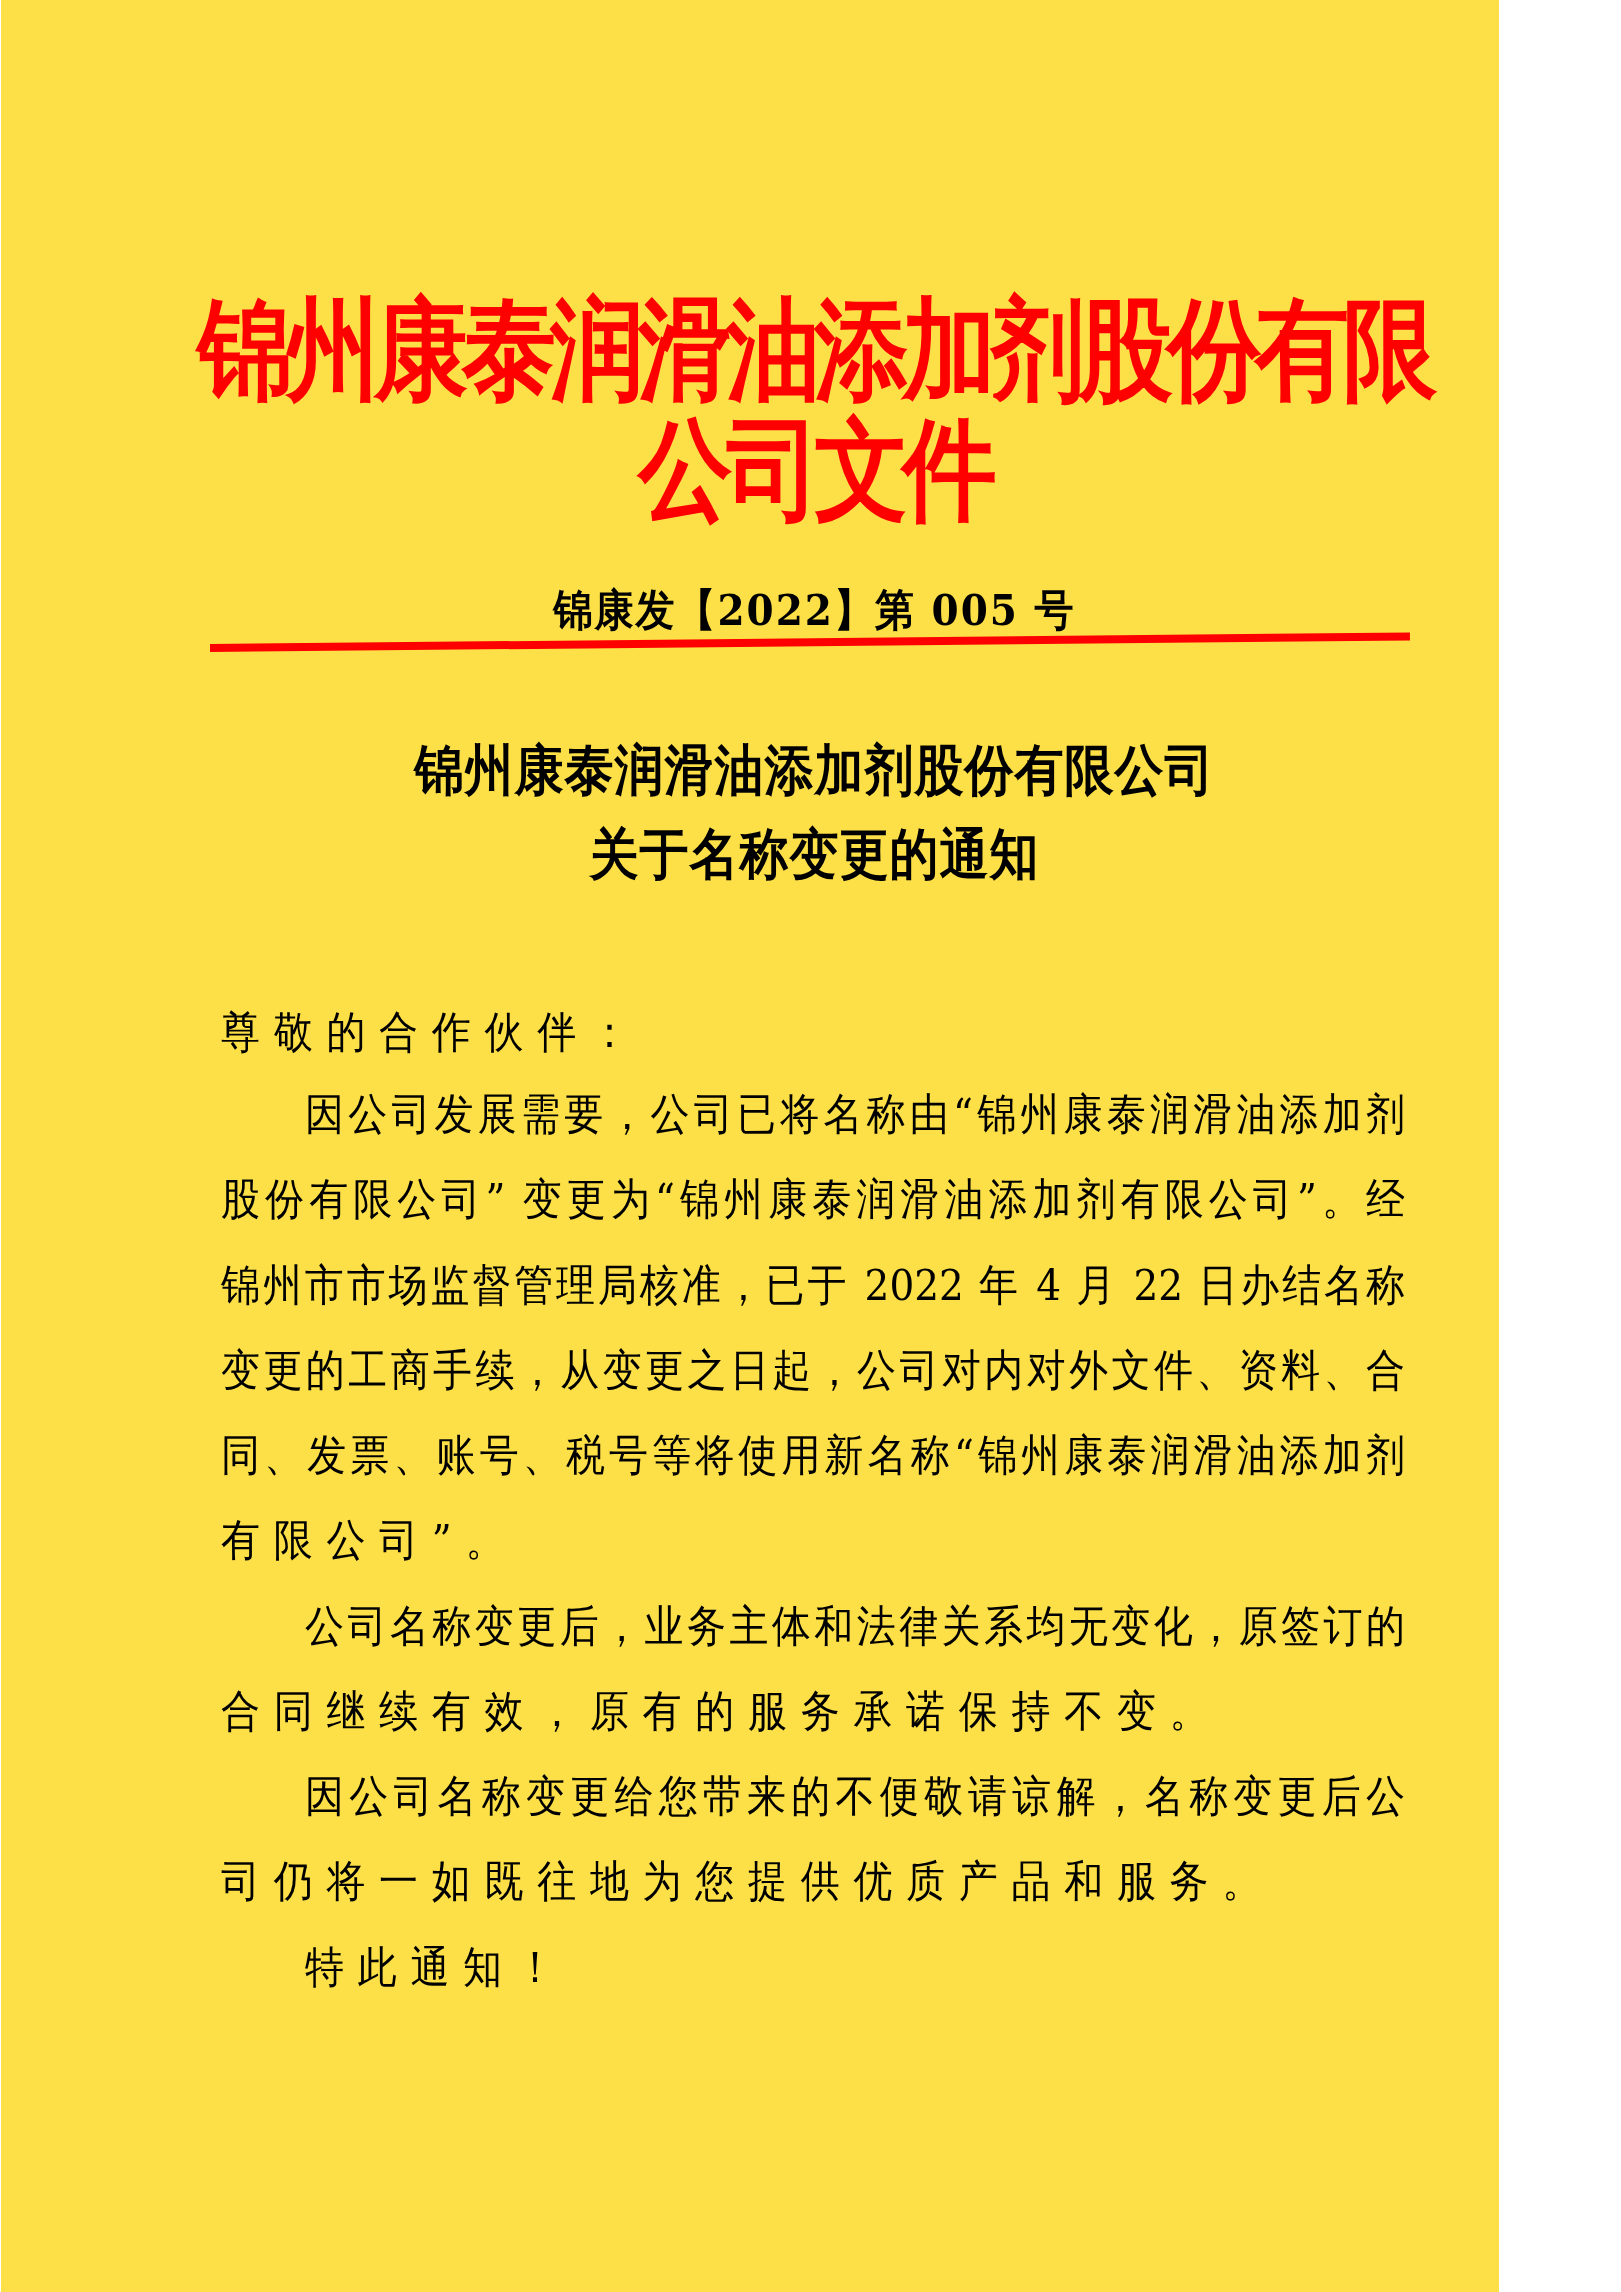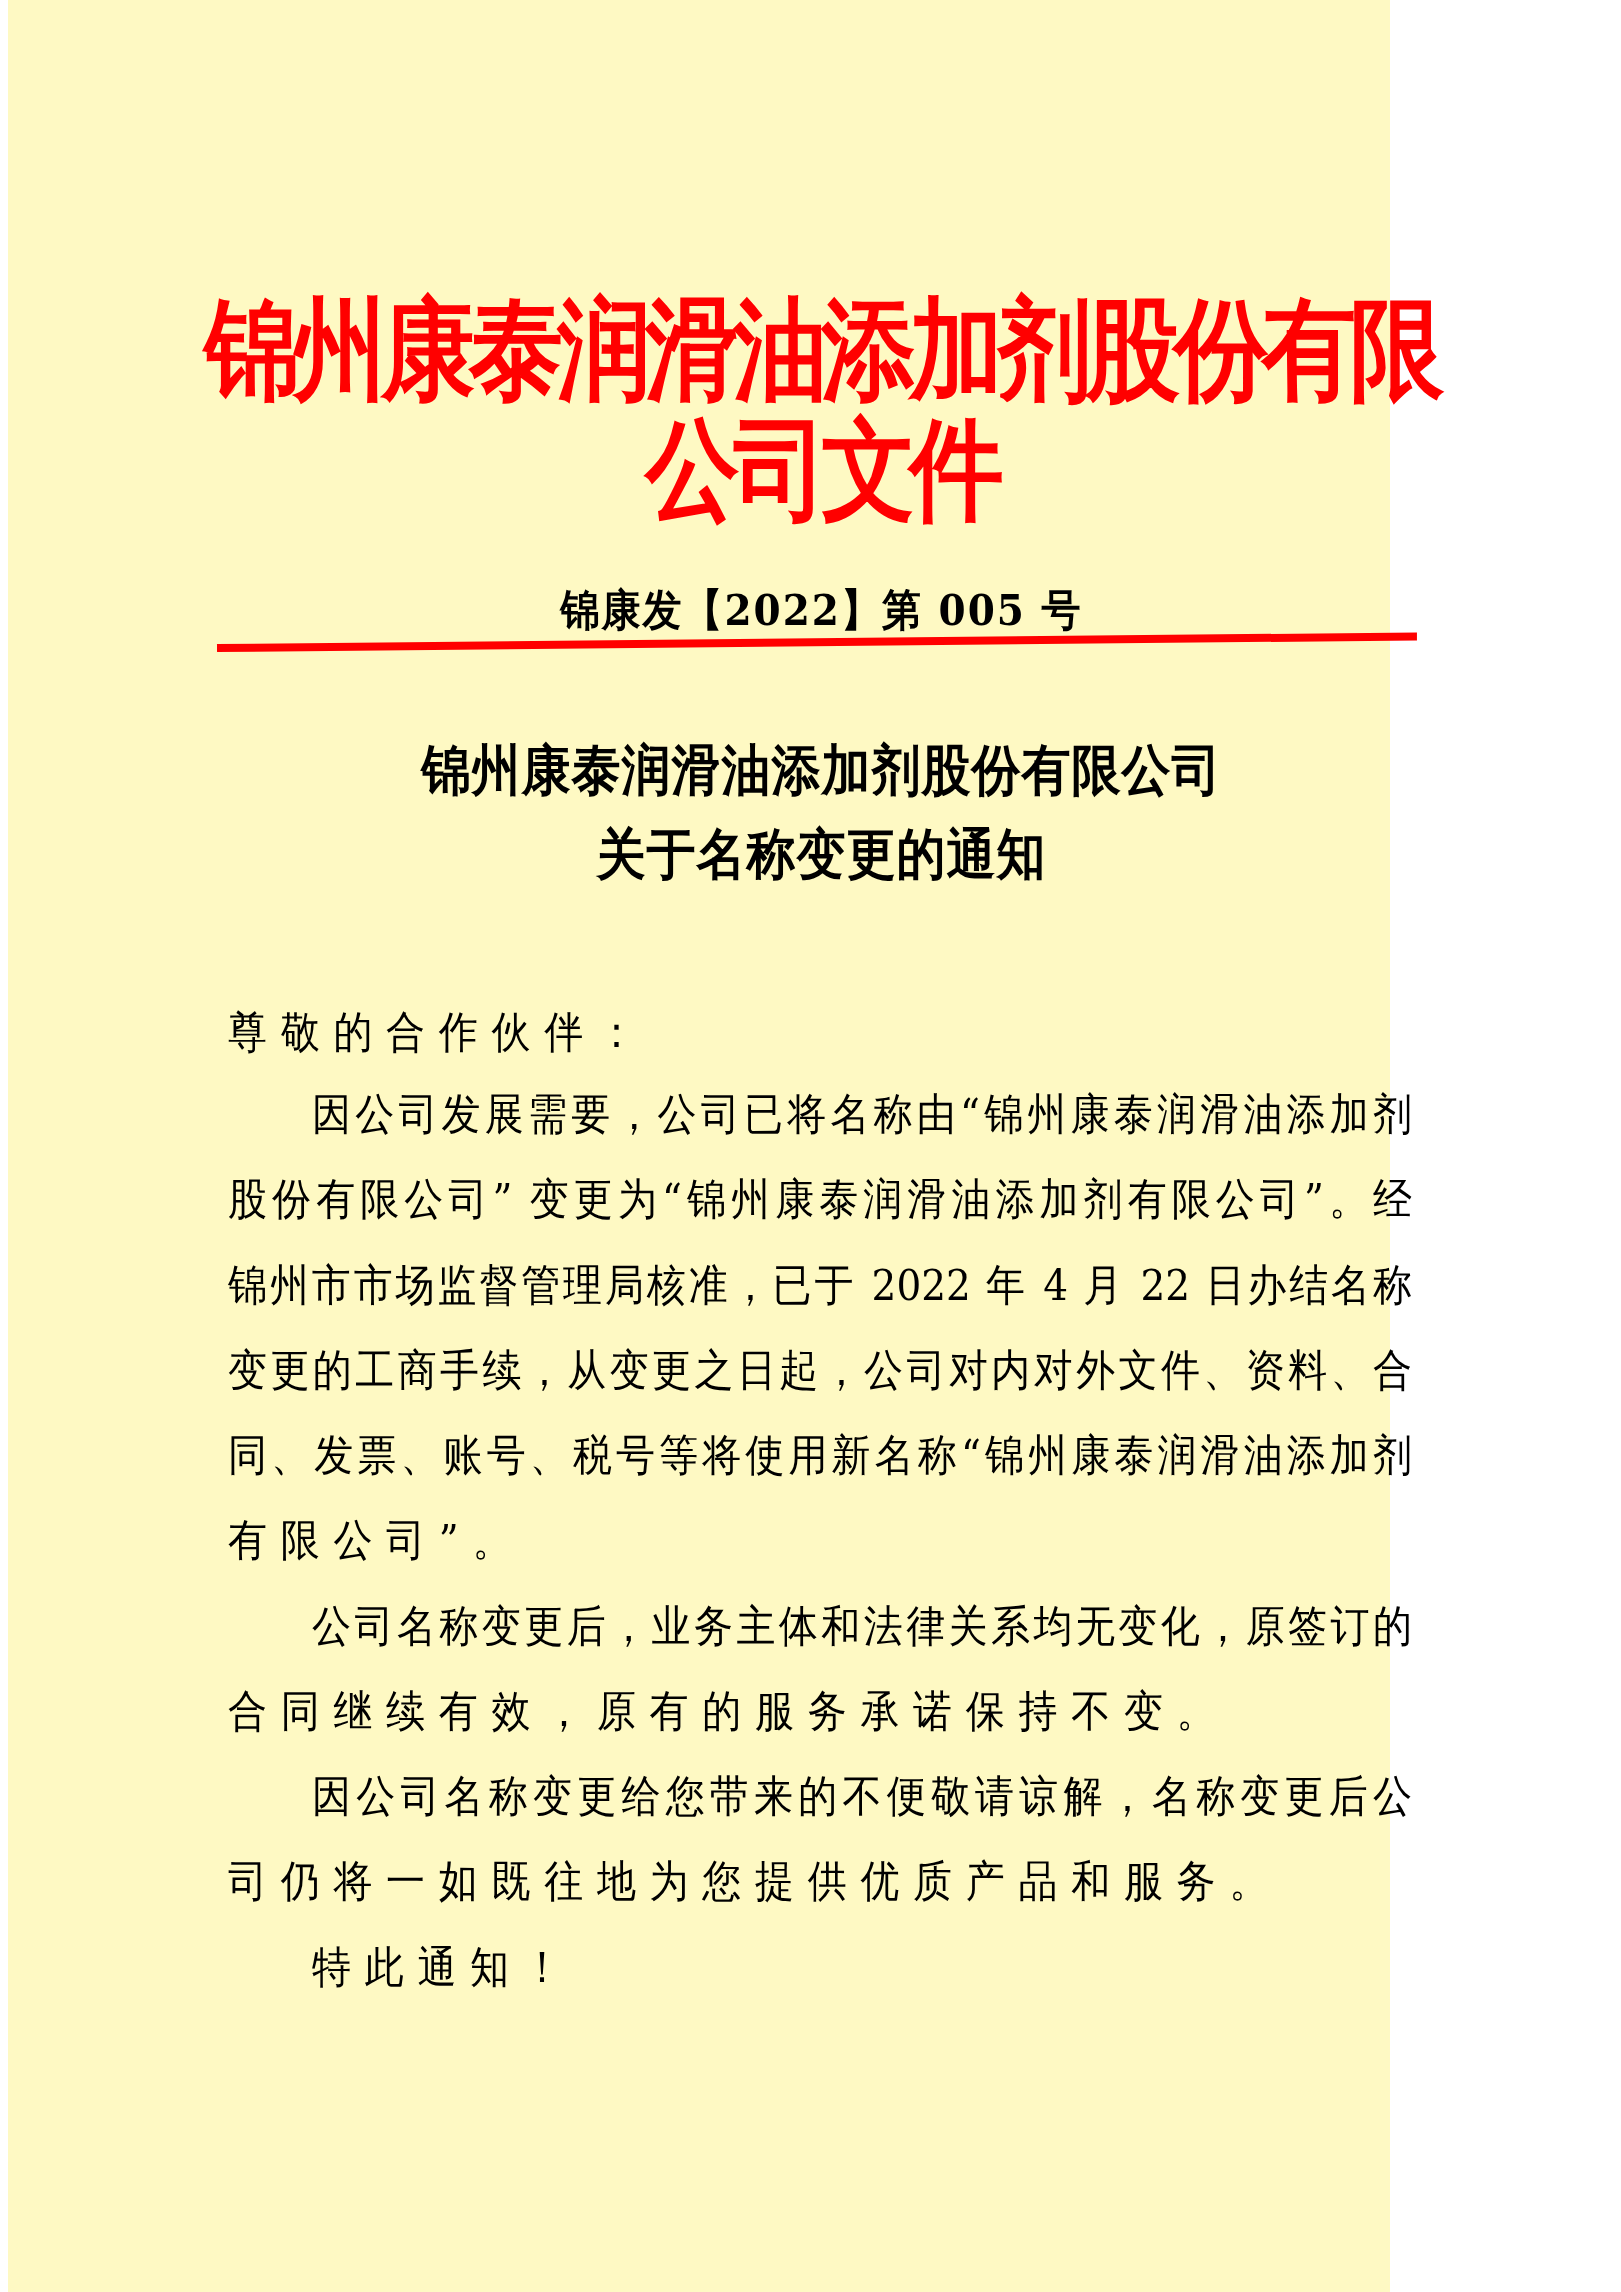--- a/index.html
+++ b/index.html
@@ -10,24 +10,24 @@
     body {
       width: 1621px;
       height: 2293px;
       position: relative;
       overflow: hidden;
       font-family: "DejaVu Serif", "Liberation Serif", serif;
       color: #000000;
     }
     .page {
       position: absolute;
-      left: 8px; top: 0;
-      width: 1382px;
+      left: 1px; top: 0;
+      width: 1498px;
       height: 2293px;
-      background: #fef9c3;
+      background: #fde047;
     }
 
     
     .letterhead {
       position: absolute;
       left: 196px;
       width: 1235px;
       text-align: center;
       color: #ff0000;
       font-family: "DejaVu Sans", "Liberation Sans", sans-serif;

